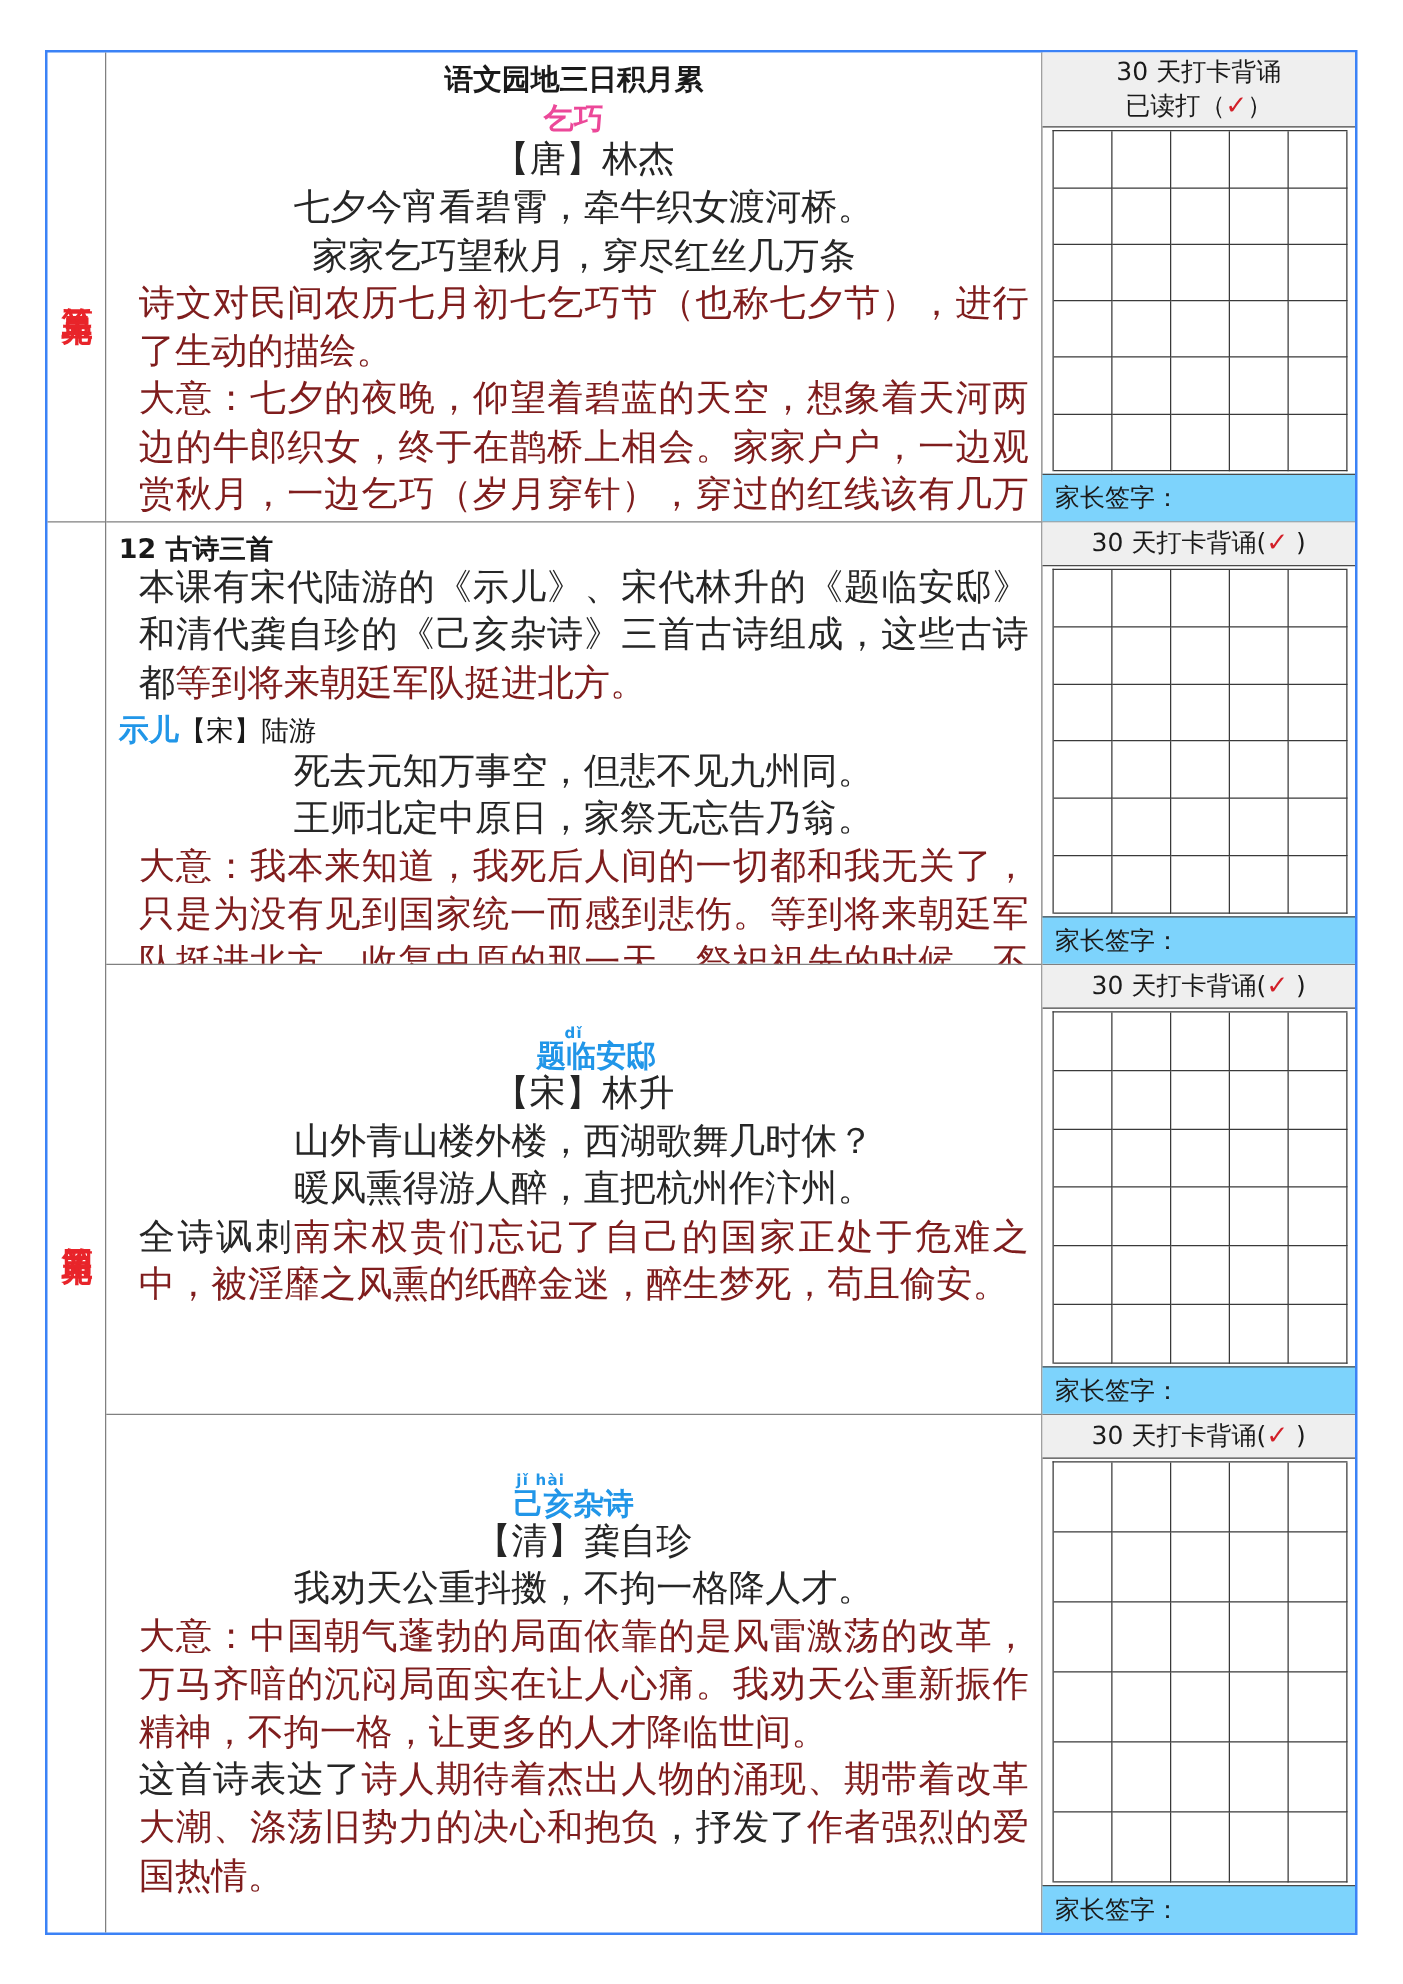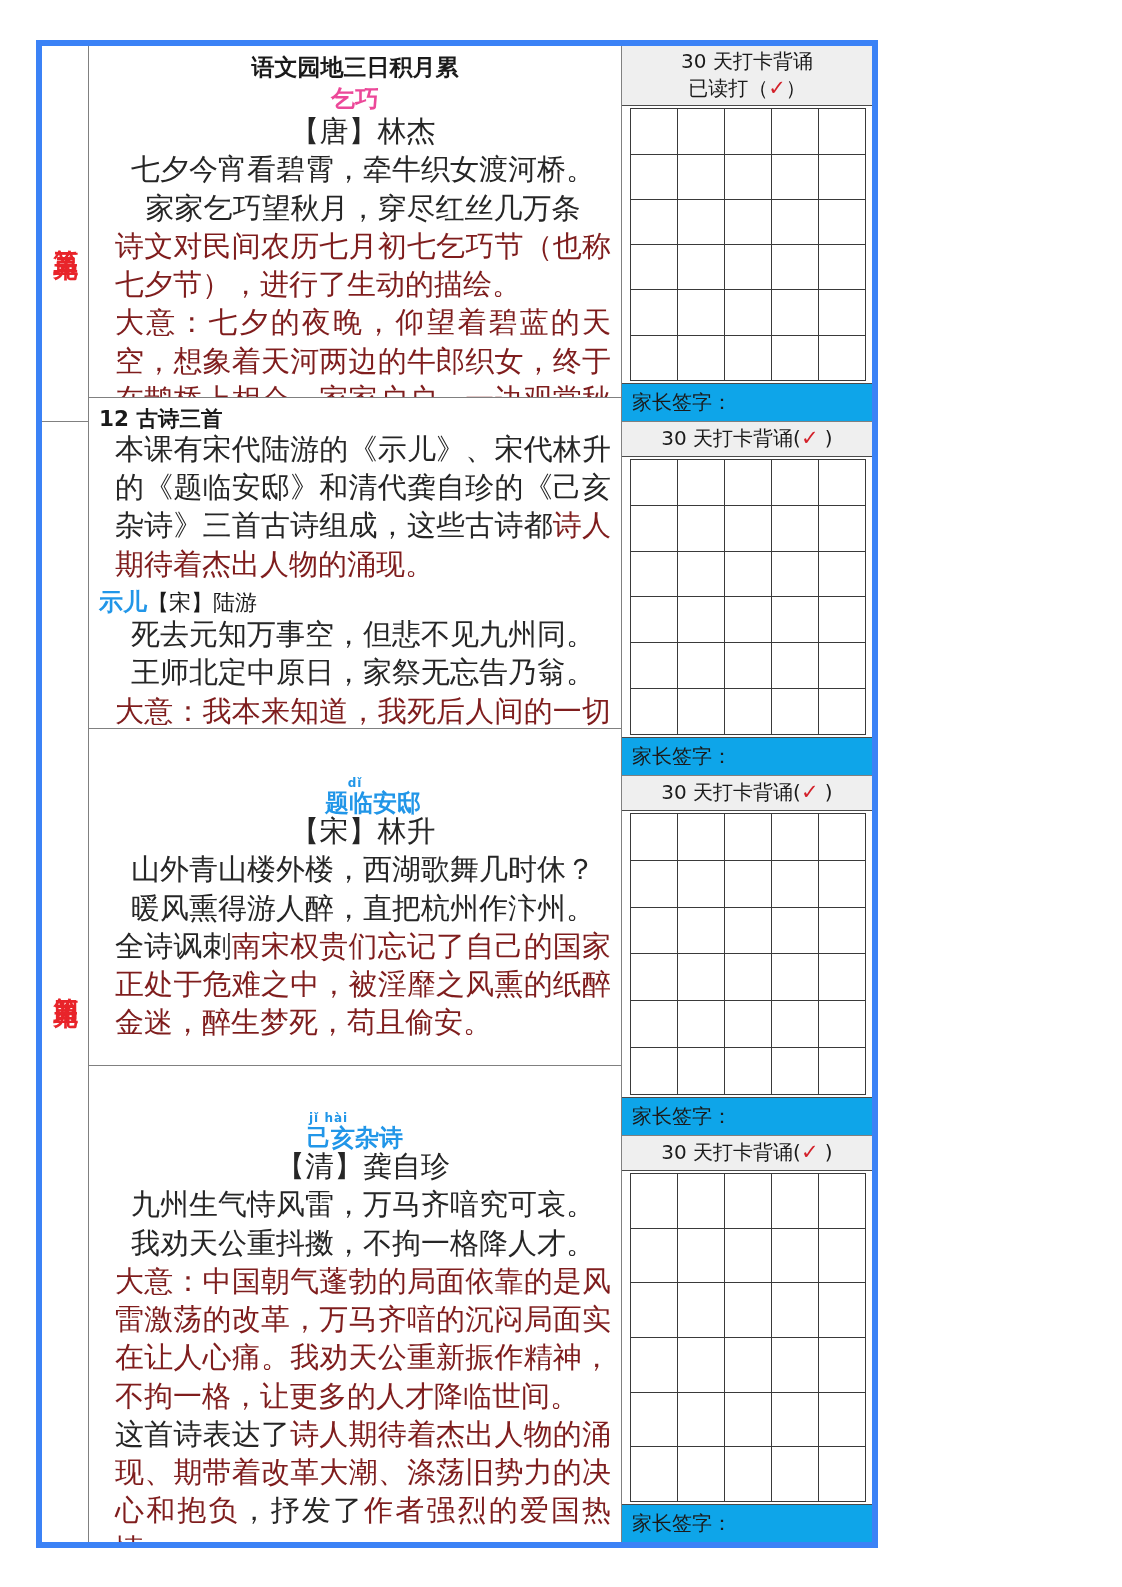--- a/index.html
+++ b/index.html
@@ -11,23 +11,23 @@
     width: 1122px; height: 1587px;
     font-family: "Liberation Sans", "DejaVu Sans", sans-serif;
     color: #1a1a1a;
     position: relative;
     overflow: hidden;
   }
 
   .page {
     position: absolute;
     left: 36px; top: 40px;
-    width: 842px;
+    width: 1050px;
     height: 1508px;
-    border: 6px solid #3b82f6;
+    border: 2px solid #3b82f6;
     display: flex;
     background: #fff;
   }
 
   
   .unit-col {
     width: 47px;
     flex: 0 0 47px;
     border-right: 1px solid #808080;
     display: flex;
@@ -175,21 +175,21 @@
     grid-template-rows: repeat(6, 1fr);
     border-top: 1px solid #3a3a3a;
     border-left: 1px solid #3a3a3a;
   }
   .cell {
     border-right: 1px solid #3a3a3a;
     border-bottom: 1px solid #3a3a3a;
   }
 
   .sign-row {
-    background: #0ea5e9;
+    background: #7dd3fc;
     border-top: 1px solid #4a4a4a;
     font-size: 20px;
     padding: 5px 4px 6px 10px;
     color: #1a1a1a;
     font-family: "DejaVu Sans", "Liberation Sans", sans-serif;
     height: 38px;
   }
 </style>
 </head>
 <body>
@@ -212,21 +212,21 @@
       <div class="poem-title">乞巧</div>
       <div class="line ctr">【唐】林杰</div>
       <div class="line ctr">七夕今宵看碧霄，牵牛织女渡河桥。</div>
       <div class="line ctr">家家乞巧望秋月，穿尽红丝几万条</div>
       <div class="line just red">诗文对民间农历七月初七乞巧节（也称七夕节），进行了生动的描绘。</div>
       <div class="line just red">大意：七夕的夜晚，仰望着碧蓝的天空，想象着天河两边的牛郎织女，终于在鹊桥上相会。家家户户，一边观赏秋月，一边乞巧（岁月穿针），穿过的红线该有几万条吧！</div>
     </div>
 
     <div class="section sec2">
       <div class="lesson-head">12 古诗三首</div>
-      <div class="line just"><span>本课有宋代陆游的《示儿》、宋代林升的《题临安邸》和清代龚自珍的《己亥杂诗》三首古诗组成，这些古诗都</span><span class="red">诗人期待着杰出人物的涌现。</span></div>
+      <div class="line just"><span>本课有宋代陆游的《示儿》、宋代林升的《题临安邸》和清代龚自珍的《己亥杂诗》三首古诗组成，这些古诗都</span><span class="red">等到将来朝廷军队挺进北方。</span></div>
       <div class="inline-title-row"><span class="blue" style="font-size:24px">示儿</span><span>【宋】陆游</span></div>
       <div class="line ctr">死去元知万事空，但悲不见九州同。</div>
       <div class="line ctr">王师北定中原日，家祭无忘告乃翁。</div>
       <div class="line just"><span class="red">大意：我本来知道，我死后人间的一切都和我无关了，只是为没有见到国家统一而感到悲伤。等到将来朝廷军队挺进北方，收复中原的那一天，祭祀祖先的时候，不要忘记把这好消息告诉你们的父亲啊！</span><span>表达了</span><span class="red">诗人至死不忘收复失地、渴望统一祖国的热切心情。</span></div>
     </div>
 
     <div class="section sec3">
       <div class="ctr" style="margin-top:14px;">
         <span class="ruby">
           <span class="py">dǐ</span>
@@ -240,21 +240,20 @@
     </div>
 
     <div class="section sec4">
       <div class="ctr" style="margin-top:12px;">
         <span class="ruby">
           <span class="py" style="align-self:flex-start; margin-left:2px;">jǐ hài</span>
           <span><span class="base">己亥</span><span class="base">杂诗</span></span>
         </span>
       </div>
       <div class="line ctr">【清】龚自珍</div>
-      <div class="line ctr">九州生气恃风雷，万马齐喑究可哀。</div>
       <div class="line ctr">我劝天公重抖擞，不拘一格降人才。</div>
       <div class="line just red">大意：中国朝气蓬勃的局面依靠的是风雷激荡的改革，万马齐喑的沉闷局面实在让人心痛。我劝天公重新振作精神，不拘一格，让更多的人才降临世间。</div>
       <div class="line just"><span>这首诗表达了</span><span class="red">诗人期待着杰出人物的涌现、期带着改革大潮、涤荡旧势力的决心和抱负</span><span>，抒发了</span><span class="red">作者强烈的爱国热情。</span></div>
     </div>
 
   </div>
 
   <div class="track-col">
 
     <div class="track-block tb1">

